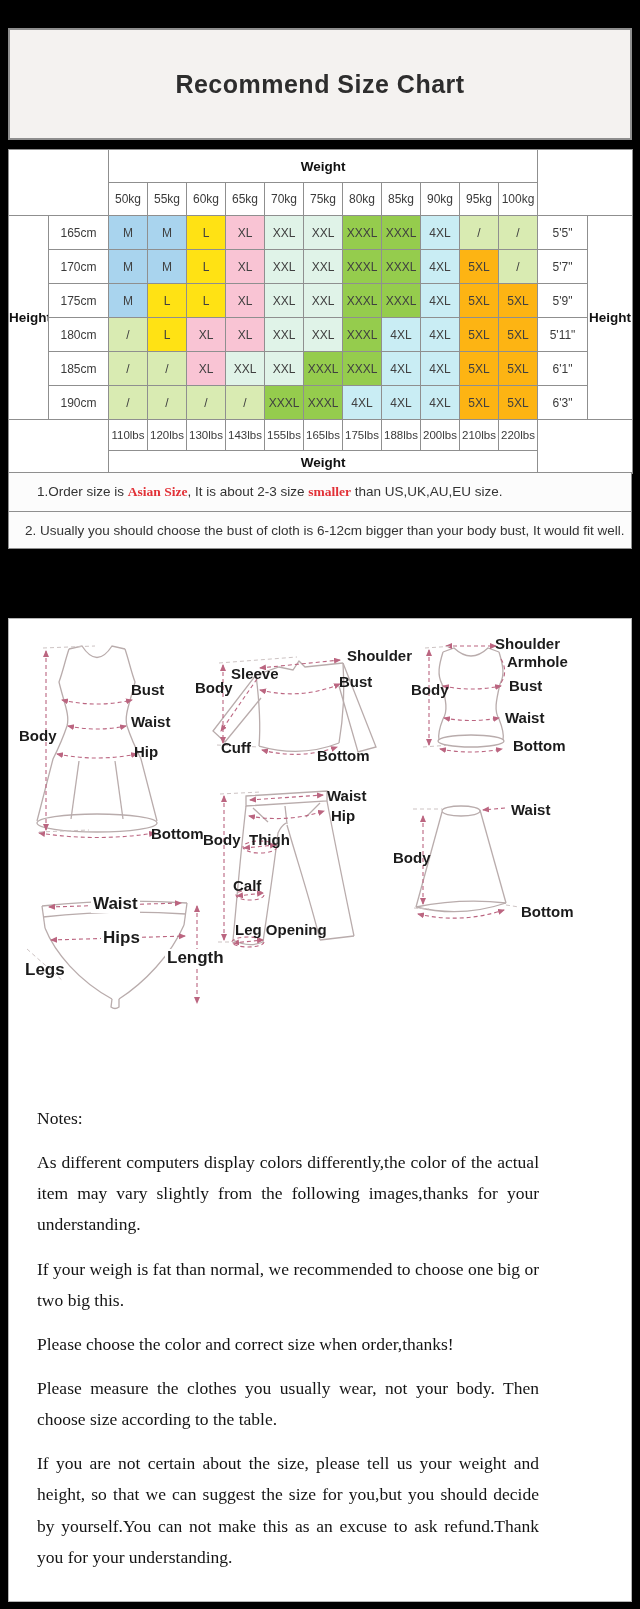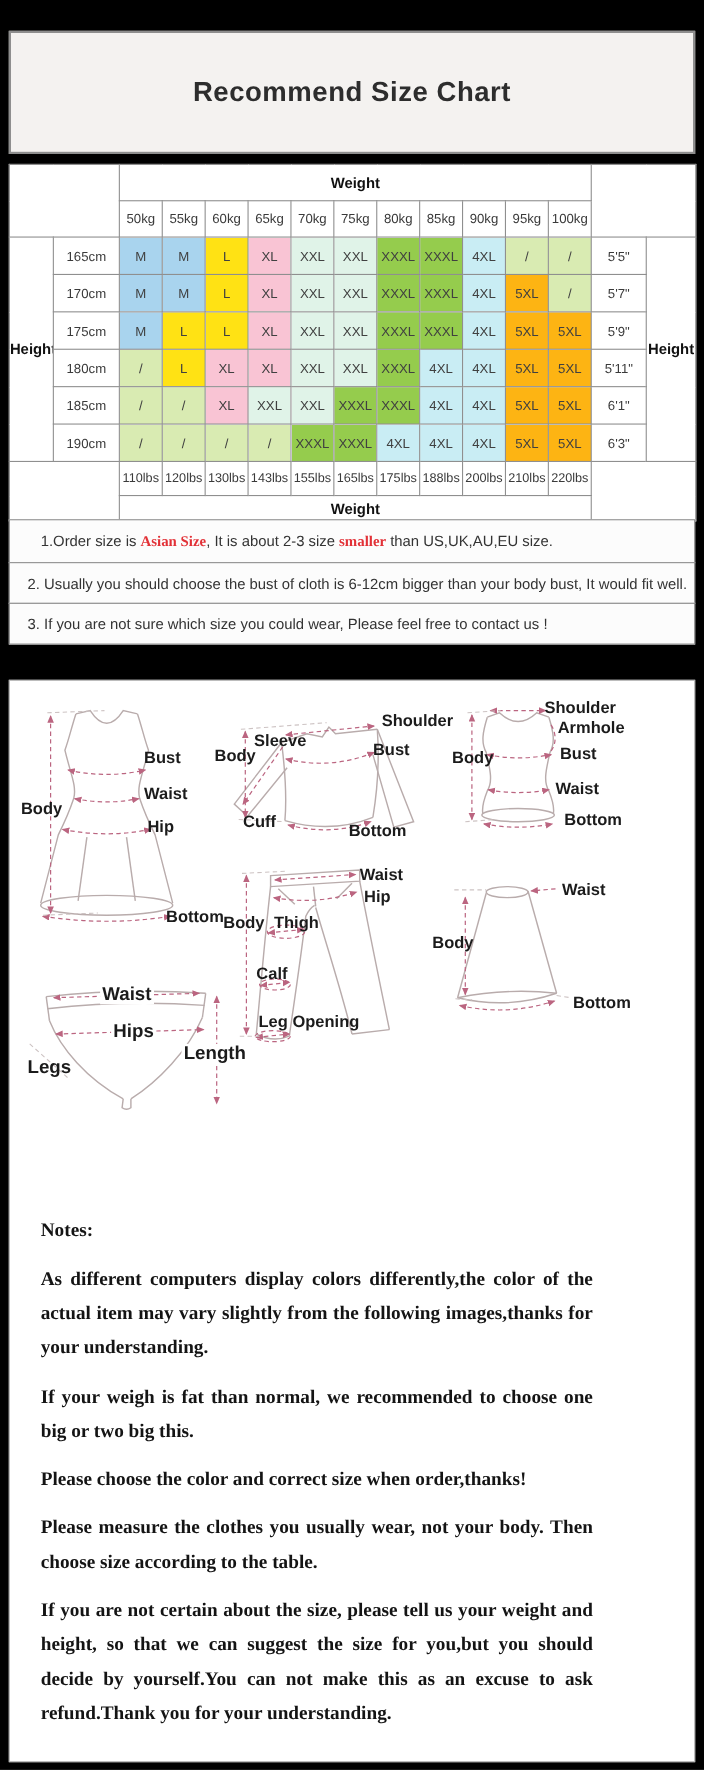--- a/index.html
+++ b/index.html
@@ -54,21 +54,21 @@
     line-height:18px;
   }
   .dlabel.big { font-size:17px; font-weight:700; }
   .dlabel.bgw { background:#fff; padding:0 2px; }
 
   .notes-area {
     padding:38px 92px 0 28px;
     font-family:"Liberation Serif", serif; font-size:17.5px; line-height:1.78;
     color:#141414; text-align:justify;
   }
-  .notes-area p { margin:0 0 13px 0;font-weight:bold; }
+  .notes-area p { margin:0 0 13px 0; }
 
   
   .g { fill:none; stroke:#b9acac; stroke-width:1.3; }
   .m { fill:none; stroke:#bb6580; stroke-width:1.1; stroke-dasharray:4,3; }
   .d { fill:none; stroke:#cdc3c3; stroke-width:1; stroke-dasharray:4,3; }
 </style>
 </head>
 <body>
 
 <div class="page">
@@ -225,23 +225,20 @@
           <td class="wlabel wbottom" colspan="11">Weight</td>
         </tr>
       </tbody>
   </table>
 
   <div class="size-note" id="note1">
     <span><span>1.Order size is </span><span class="red">Asian Size</span><span>, It is about 2-3 size </span><span class="red">smaller</span><span> than US,UK,AU,EU size.</span></span>
   </div>
   <div class="size-note" id="note2">
     <span>2. Usually you should choose the bust of cloth is 6-12cm bigger than your body bust, It would fit well.</span>
-  </div>
-  <div class="size-note" id="note3">
-    <span>3. If you are not sure which size you could wear, Please feel free to contact us !</span>
   </div>
 
   <div class="guide-box">
     <div class="diagram-area">
       <svg width="622" height="446" viewBox="0 0 622 446">
         <defs>
           <marker id="ah" markerWidth="9" markerHeight="8" refX="6" refY="3" orient="auto-start-reverse" markerUnits="userSpaceOnUse">
             <path d="M0,0 L7,3 L0,6 z" fill="#bb6580"></path>
           </marker>
         </defs>

